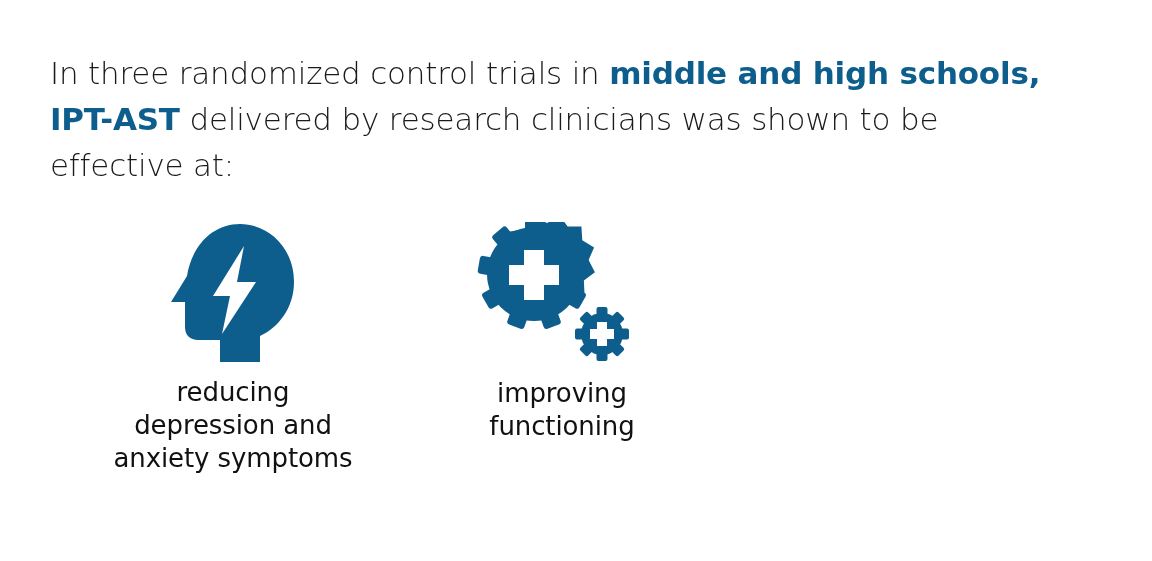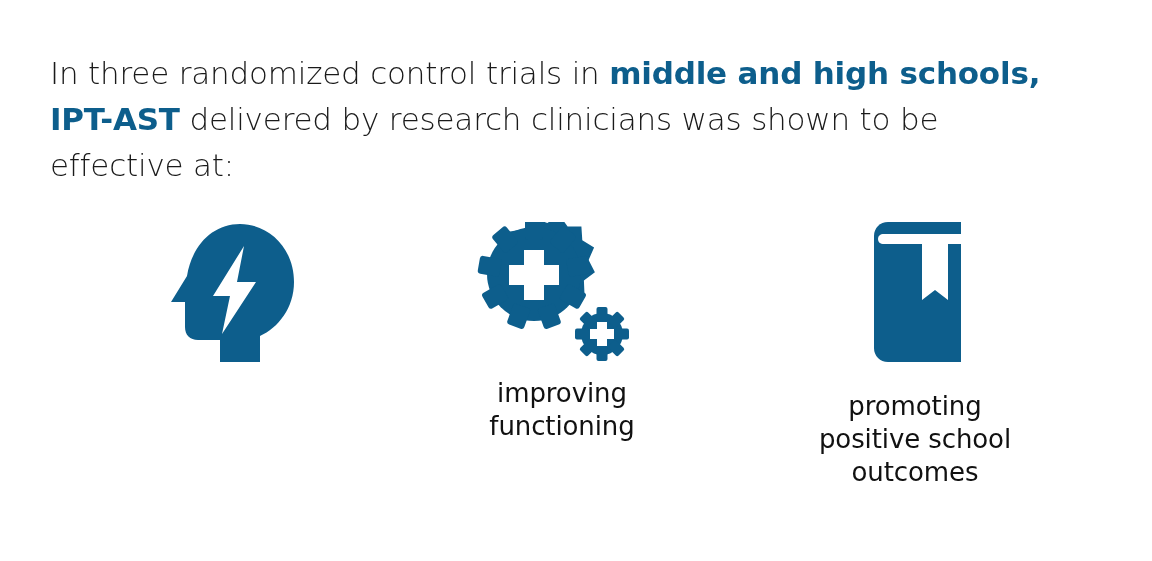--- a/index.html
+++ b/index.html
@@ -101,20 +101,23 @@
                    C22,118 17,113 17,105
                    L17,80
                    L3,80
                    L19,54
                    C24,23 45,2 72,2 Z"></path>
         </g>
 
         <path d="M76,24 L45,74 L62,74 L54,112 L88,60 L69,60 Z" fill="#ffffff"></path>
       </svg>
     </div>
+    <div class="caption cap-1">reducing
+depression and
+anxiety symptoms</div>
   </div>
 
   <div class="card card-2">
     <div class="icon-wrap">
       <svg width="170" height="140" viewBox="0 0 170 140" aria-hidden="true">
 
         <g fill="#0d5e8c">
           <path d="M57,-4
                    L70.3,1.0 L82.6,-6.6 L90.6,4.5 L104.4,4.4 L105.3,18.2 L117.1,25.4
                    L111.6,38.0 L117.9,50.3 L106.9,58.6 L107.5,72.4 L93.8,73.7 L86.9,85.7
@@ -153,29 +156,14 @@
           </g>
         </g>
 
         <path d="M120,100 h10 v7 h7 v10 h-7 v7 h-10 v-7 h-7 v-10 h7 Z" fill="#ffffff"></path>
       </svg>
     </div>
     <div class="caption cap-2">improving
 functioning</div>
   </div>
 
-  <div class="card card-3">
-    <div class="icon-wrap">
-      <svg width="110" height="140" viewBox="0 0 110 140" aria-hidden="true">
-
-        <path d="M14,14 C14,6 20,0 28,0 L101,0 L101,140 L28,140 C20,140 14,134 14,126 Z" fill="#0d5e8c"></path>
-
-        <path d="M24,12 L101,12 L101,22 L24,22 C20,22 18,20 18,17 C18,14 20,12 24,12 Z" fill="#ffffff"></path>
-
-        <path d="M62,12 L88,12 L88,78 L75,68 L62,78 Z" fill="#ffffff"></path>
-      </svg>
-    </div>
-    <div class="caption cap-3">promoting
-positive school
-outcomes</div>
-  </div>
 
 </div>
 
 </body></html>

